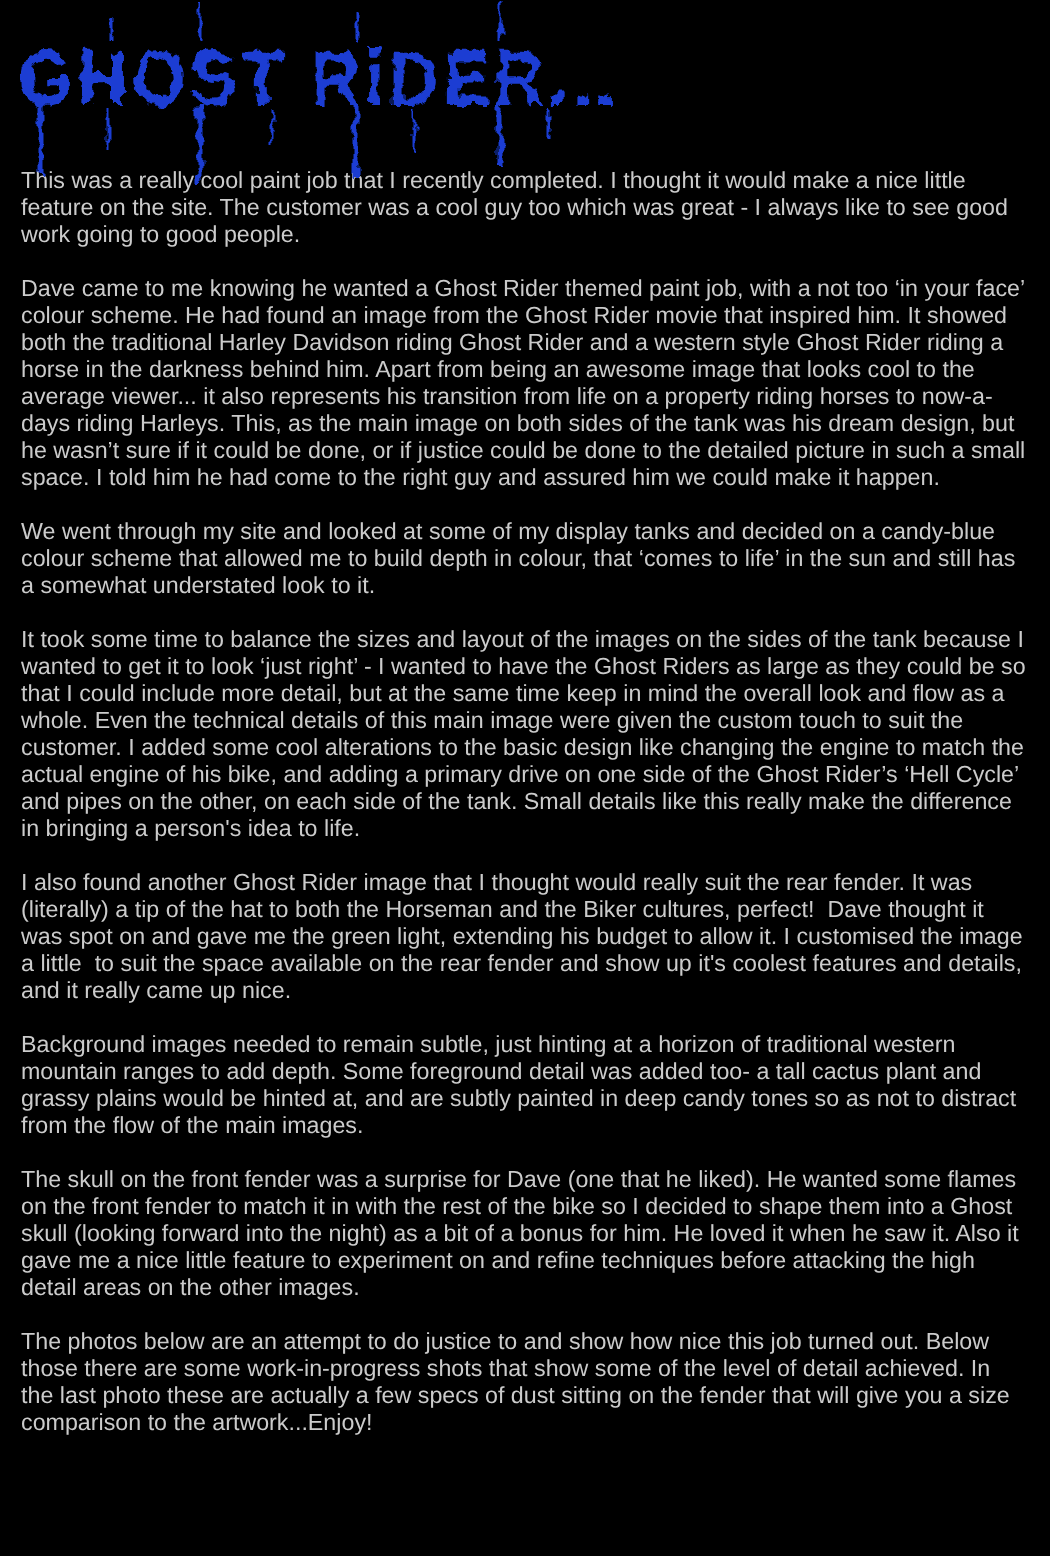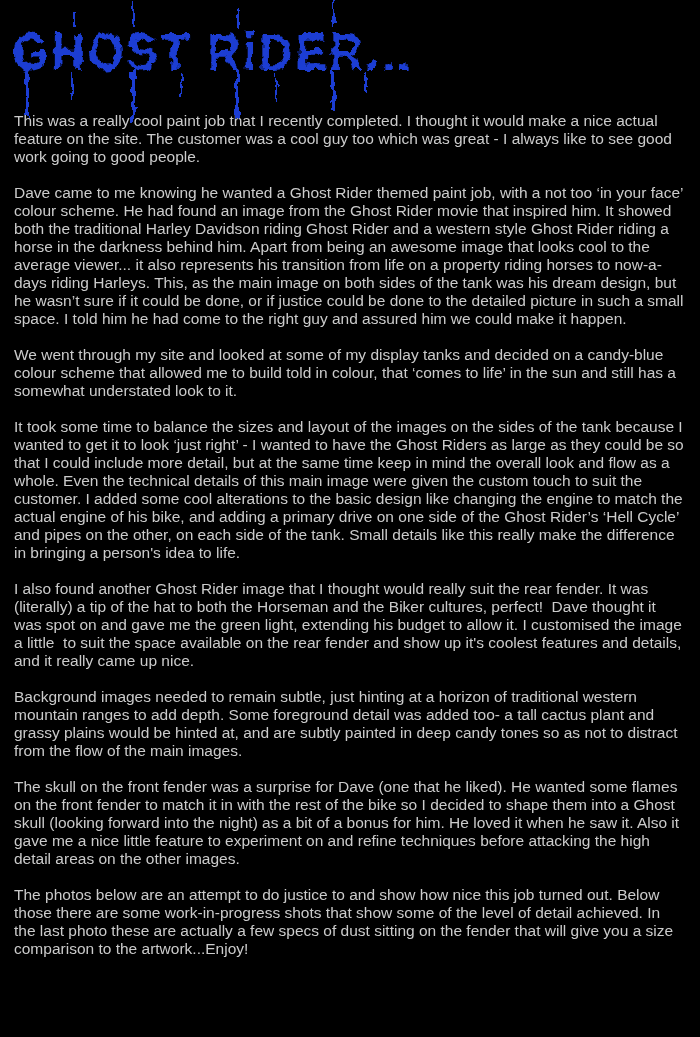--- a/index.html
+++ b/index.html
@@ -80,21 +80,21 @@
   <span class="drip d6 thin"></span>
   <span class="drip d7"></span>
   <span class="drip d8 thin"></span>
   <span class="drip d9 thin"></span>
   <span class="drip d10 thin"></span>
   <span class="drip d11 thin"></span>
   <span class="drip d12 thin"></span>
 </div>
 
 <div class="content">
-  <p>This was a really cool paint job that I recently completed. I thought it would make a nice actual feature on the site. The customer was a cool guy too which was great - I always like to see good work going to good people.</p>
+  <p>This was a really cool paint job that I recently completed. I thought it would make a nice little feature on the site. The customer was a cool guy too which was great - I always like to see good work going to good people.</p>
   <p>Dave came to me knowing he wanted a Ghost Rider themed paint job, with a not too ‘in your face’ colour scheme. He had found an image from the Ghost Rider movie that inspired him. It showed both the traditional Harley Davidson riding Ghost Rider and a western style Ghost Rider riding a horse in the darkness behind him. Apart from being an awesome image that looks cool to the average viewer... it also represents his transition from life on a property riding horses to now-a-days riding Harleys. This, as the main image on both sides of the tank was his dream design, but he wasn’t sure if it could be done, or if justice could be done to the detailed picture in such a small space. I told him he had come to the right guy and assured him we could make it happen.</p>
-  <p>We went through my site and looked at some of my display tanks and decided on a candy-blue colour scheme that allowed me to build told in colour, that ‘comes to life’ in the sun and still has a somewhat understated look to it.</p>
+  <p>We went through my site and looked at some of my display tanks and decided on a candy-blue colour scheme that allowed me to build depth in colour, that ‘comes to life’ in the sun and still has a somewhat understated look to it.</p>
   <p>It took some time to balance the sizes and layout of the images on the sides of the tank because I wanted to get it to look ‘just right’ - I wanted to have the Ghost Riders as large as they could be so that I could include more detail, but at the same time keep in mind the overall look and flow as a whole. Even the technical details of this main image were given the custom touch to suit the customer. I added some cool alterations to the basic design like changing the engine to match the actual engine of his bike, and adding a primary drive on one side of the Ghost Rider’s ‘Hell Cycle’ and pipes on the other, on each side of the tank. Small details like this really make the difference in bringing a person's idea to life.</p>
   <p>I also found another Ghost Rider image that I thought would really suit the rear fender. It was (literally) a tip of the hat to both the Horseman and the Biker cultures, perfect!  Dave thought it was spot on and gave me the green light, extending his budget to allow it. I customised the image a little  to suit the space available on the rear fender and show up it's coolest features and details, and it really came up nice.</p>
   <p>Background images needed to remain subtle, just hinting at a horizon of traditional western mountain ranges to add depth. Some foreground detail was added too- a tall cactus plant and grassy plains would be hinted at, and are subtly painted in deep candy tones so as not to distract from the flow of the main images.</p>
   <p>The skull on the front fender was a surprise for Dave (one that he liked). He wanted some flames on the front fender to match it in with the rest of the bike so I decided to shape them into a Ghost skull (looking forward into the night) as a bit of a bonus for him. He loved it when he saw it. Also it gave me a nice little feature to experiment on and refine techniques before attacking the high detail areas on the other images.</p>
   <p>The photos below are an attempt to do justice to and show how nice this job turned out. Below those there are some work-in-progress shots that show some of the level of detail achieved. In the last photo these are actually a few specs of dust sitting on the fender that will give you a size comparison to the artwork...Enjoy!</p>
 </div>
 
 </body></html>

